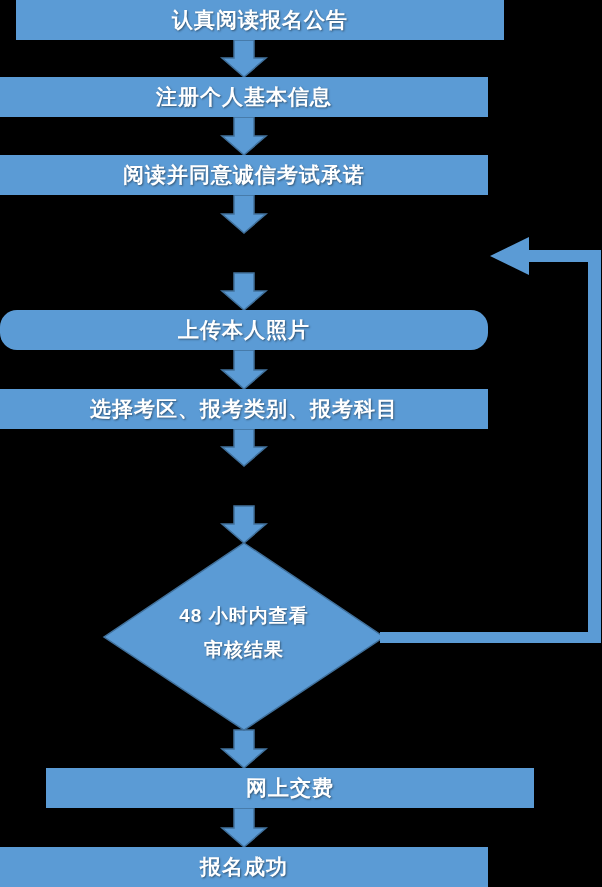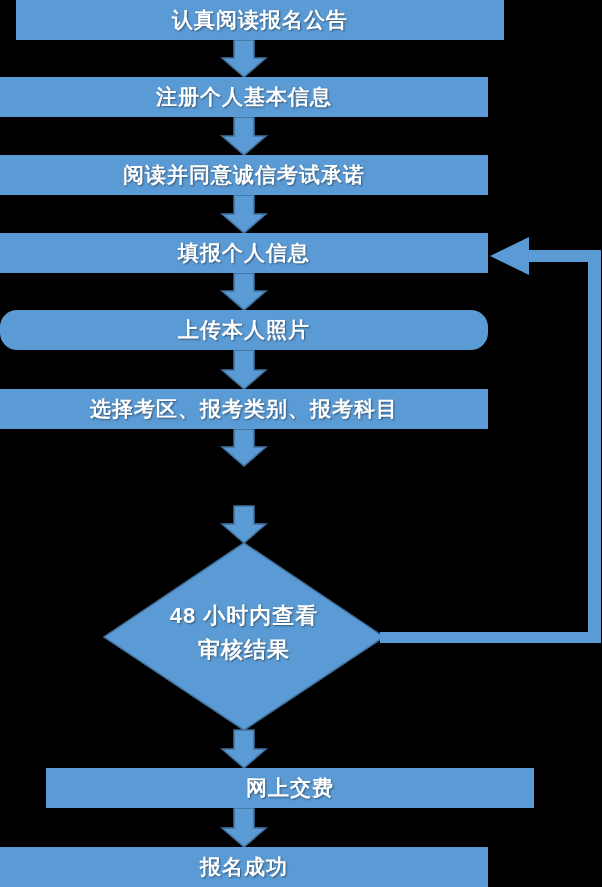--- a/index.html
+++ b/index.html
@@ -53,21 +53,21 @@
   .step-6 { top: 389px; }
   .step-7 { top: 466px; }
   .step-8 { top: 768px; margin-left: 46px; }
   .step-9 { top: 847px; }
   .decision-label {
     position: absolute;
     left: 104px;
     top: 599px;
     width: 280px;
     color: var(--text-color, #fff);
-    font-size: 22px;
+    font-size: 19px;
     font-weight: bold;
     letter-spacing: 1px;
     line-height: 34px;
     text-align: center;
     text-shadow: 1px 1px 2px rgba(0,0,0,0.45);
     white-space: nowrap;
   }
 </style>
 </head>
 <body>
@@ -90,21 +90,20 @@
 
     <rect class="shape-connector" x="380" y="632" width="221" height="11"></rect>
     <rect class="shape-connector" x="588" y="250" width="13" height="393"></rect>
     <rect class="shape-connector" x="529" y="250" width="72" height="12"></rect>
     <polygon class="shape-connector" points="529,237 529,275 490,256"></polygon>
   </svg>
 
   <div class="step step-1">认真阅读报名公告</div>
   <div class="step step-2">注册个人基本信息</div>
   <div class="step step-3">阅读并同意诚信考试承诺</div>
-  <div class="step step-4">填报个人信息</div>
   <div class="step step-5">上传本人照片</div>
   <div class="step step-6">选择考区、报考类别、报考科目</div>
   <div class="step step-8">网上交费</div>
   <div class="step step-9">报名成功</div>
 
   <div class="decision-label">
     <div>48 小时内查看</div>
     <div>审核结果</div>
   </div>
 

